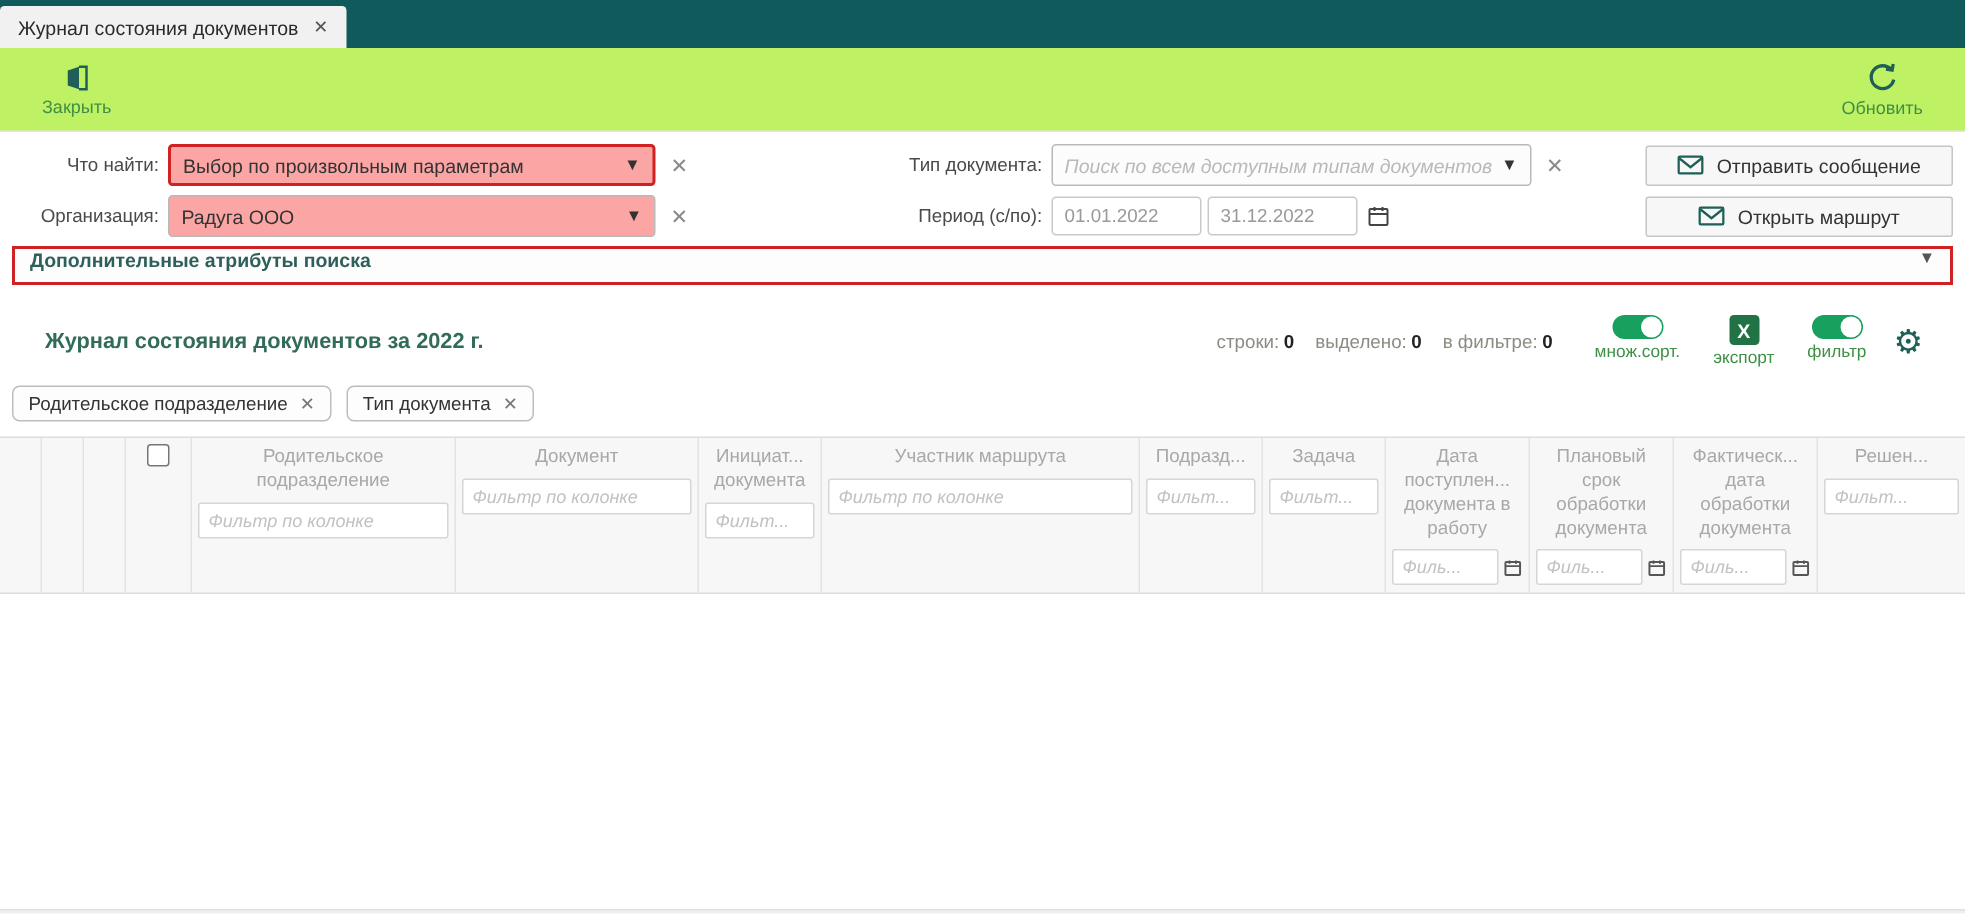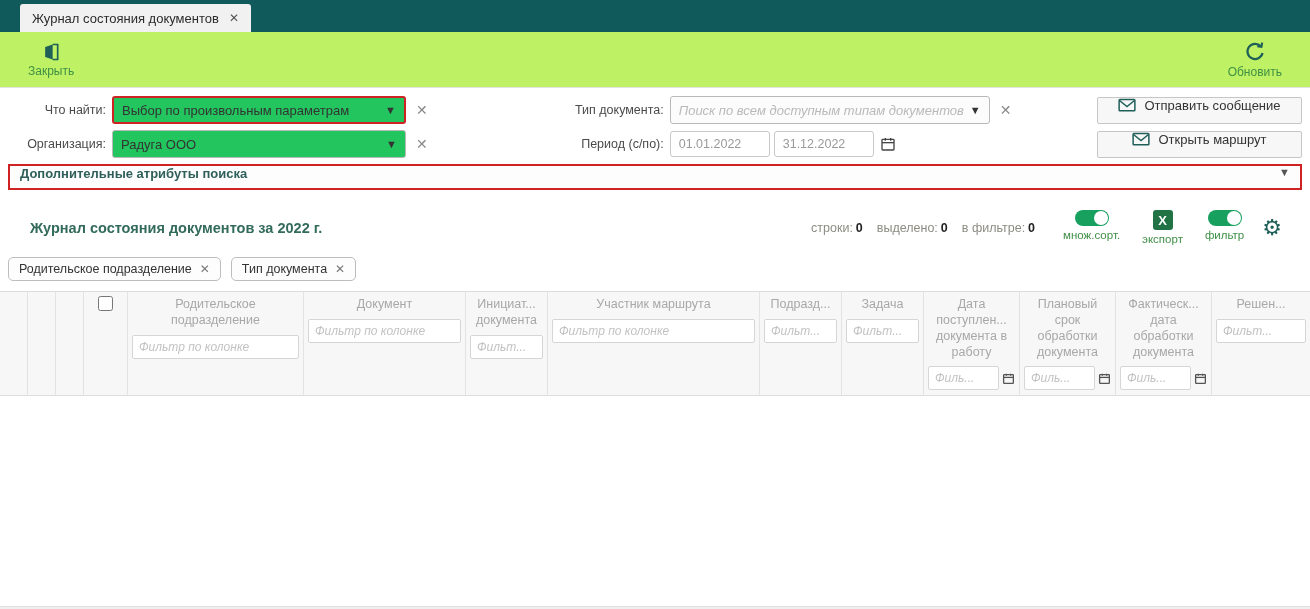--- a/index.html
+++ b/index.html
@@ -2,49 +2,49 @@
 <html><head>
 <meta charset="utf-8">
 <style>
   * { box-sizing: border-box; margin: 0; padding: 0; }
   html,body { width:1310px; height:609px; overflow:hidden; }
   body {
     font-family: "Liberation Sans", "DejaVu Sans", sans-serif;
     font-size: 13px; color:#333; background:#fff;
   }
   
-  .tabbar { height:32px; background:#115a5c; display:flex; align-items:flex-end; padding-left:20px; }
+  .tabbar { height:32px; background:#115a5c; display:flex; align-items:flex-end; padding-left:0; }
   .tab { background:#f1f1f1; height:28px; display:flex; align-items:center; gap:10px;
          padding:0 12px; border-radius:3px 3px 0 0; font-size:13px; color:#2b2b2b; cursor:default; }
   .tab-close { color:#555; font-size:12px; cursor:pointer; }
   
   .toolbar { height:56px; background:#bef264; border-bottom:1px solid #e3e3e3;
              display:flex; align-items:center; justify-content:space-between; padding:0 28px; }
   .tool-btn { display:flex; flex-direction:column; align-items:center; gap:2px; cursor:pointer; }
   .tool-btn .lbl { color:#3f8f46; font-size:12px; }
   
   .filters { padding:8px 8px 6px 8px; background:#fff; }
   .frow { display:flex; align-items:center; margin-bottom:6px; }
   .flabel { color:#4a4a4a; font-size:12.5px; text-align:right; padding-right:6px; }
   .flabel.w1 { width:104px; }
   .flabel.w2 { width:112px; margin-left:120px; }
-  .combo { width:294px; height:28px; border:1px solid #b9b9b9; border-radius:3px; background:#22c55e;
+  .combo { width:325px; height:28px; border:1px solid #b9b9b9; border-radius:3px; background:#fca5a5;
            display:flex; align-items:center; justify-content:space-between; padding:0 8px; cursor:pointer; overflow:hidden; }
   .combo.red-outline { border:2px solid #cf2323; }
   .combo .val { white-space:nowrap; overflow:hidden; font-size:13px; color:#333; }
   .combo.disabled { background:#fcfcfc; }
   .combo .ph { font-style:italic; color:#b9b9b9; white-space:nowrap; overflow:hidden; }
   .chev { color:#333; font-size:11px; margin-left:6px; flex:none; }
   .clear-x { color:#8a8a8a; font-size:14px; margin:0 10px 0 10px; cursor:pointer; }
   .date-in { width:100px; height:26px; border:1px solid #c9c9c9; border-radius:3px; padding:0 8px;
              font-size:12.5px; color:#9a9a9a; background:#fff; margin-right:4px;
              font-family:"Liberation Sans", sans-serif; }
   .cal-btn { cursor:pointer; display:flex; align-items:center; margin-left:2px; }
   .action-btn { margin-left:auto; width:205px; height:27px; background:#f7f7f7; border:1px solid #c6c6c6;
-                border-radius:2px; display:flex; align-items:flex-start; justify-content:center; gap:8px;
+                border-radius:2px; display:flex; align-items:center; justify-content:center; gap:8px;
                 font-size:13px; color:#333; cursor:pointer; }
   .extra-panel { margin:2px 0 0 0; border:2px solid #cf2323; background:#fdfdfd; height:26px;
                  display:flex; align-items:flex-start; justify-content:space-between; padding:0 10px; cursor:pointer; }
   .extra-panel .t { font-weight:bold; color:#2f5f5a; font-size:13px; }
   .extra-panel .chev { color:#555; }
   
   .grid-head { display:flex; align-items:center; padding:14px 28px 8px 30px; }
   .grid-title { font-weight:bold; color:#336b5b; font-size:14.5px; }
   .stats { margin-left:auto; display:flex; align-items:center; gap:14px; font-size:12.5px; color:#8c8c82; }
   .stats b { color:#222; margin-left:3px; }

